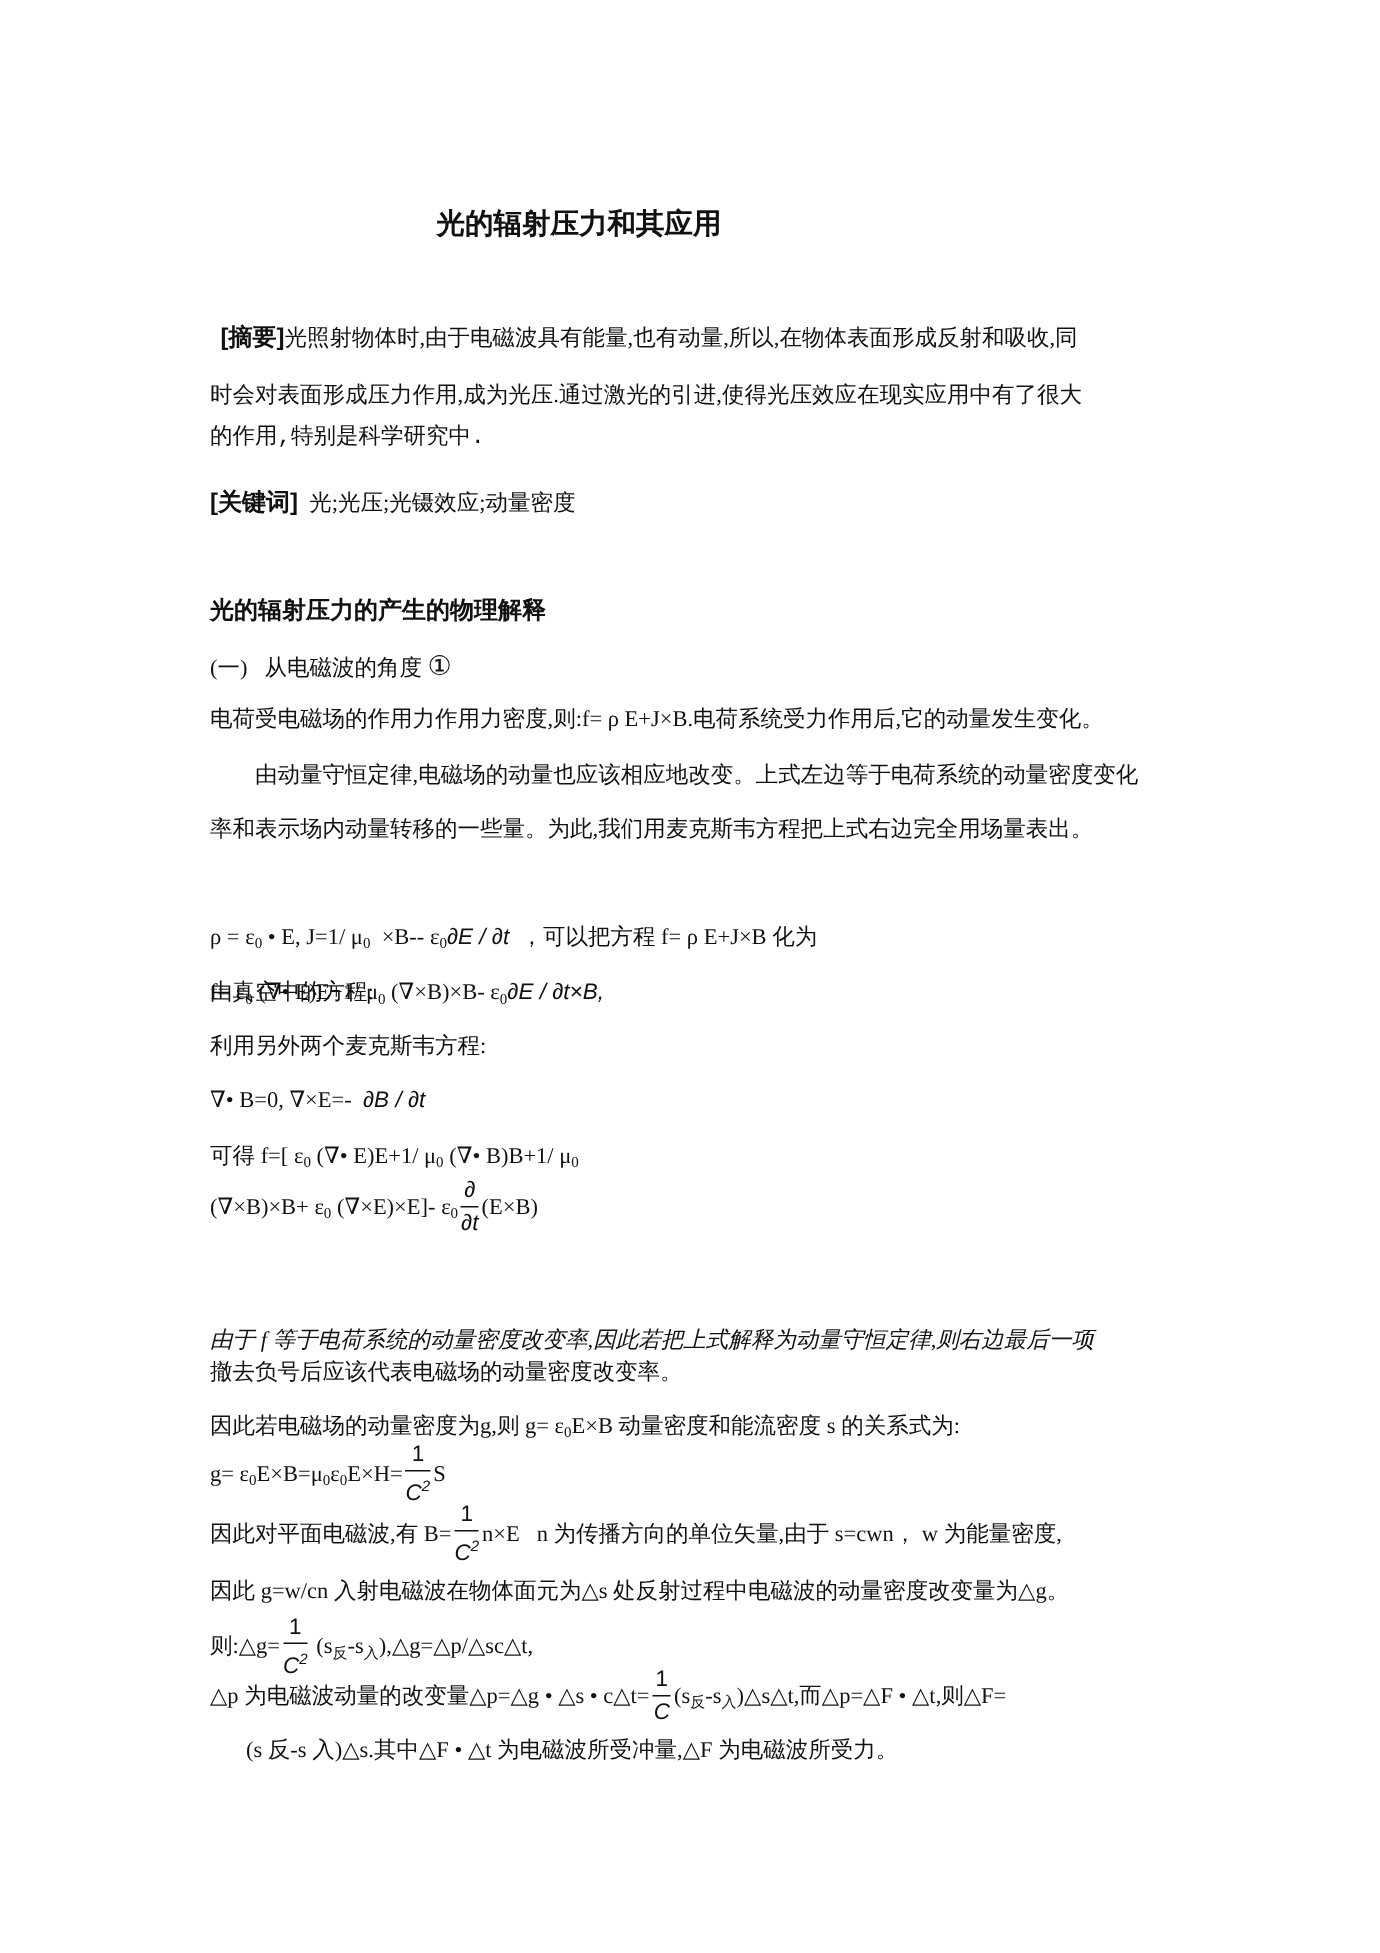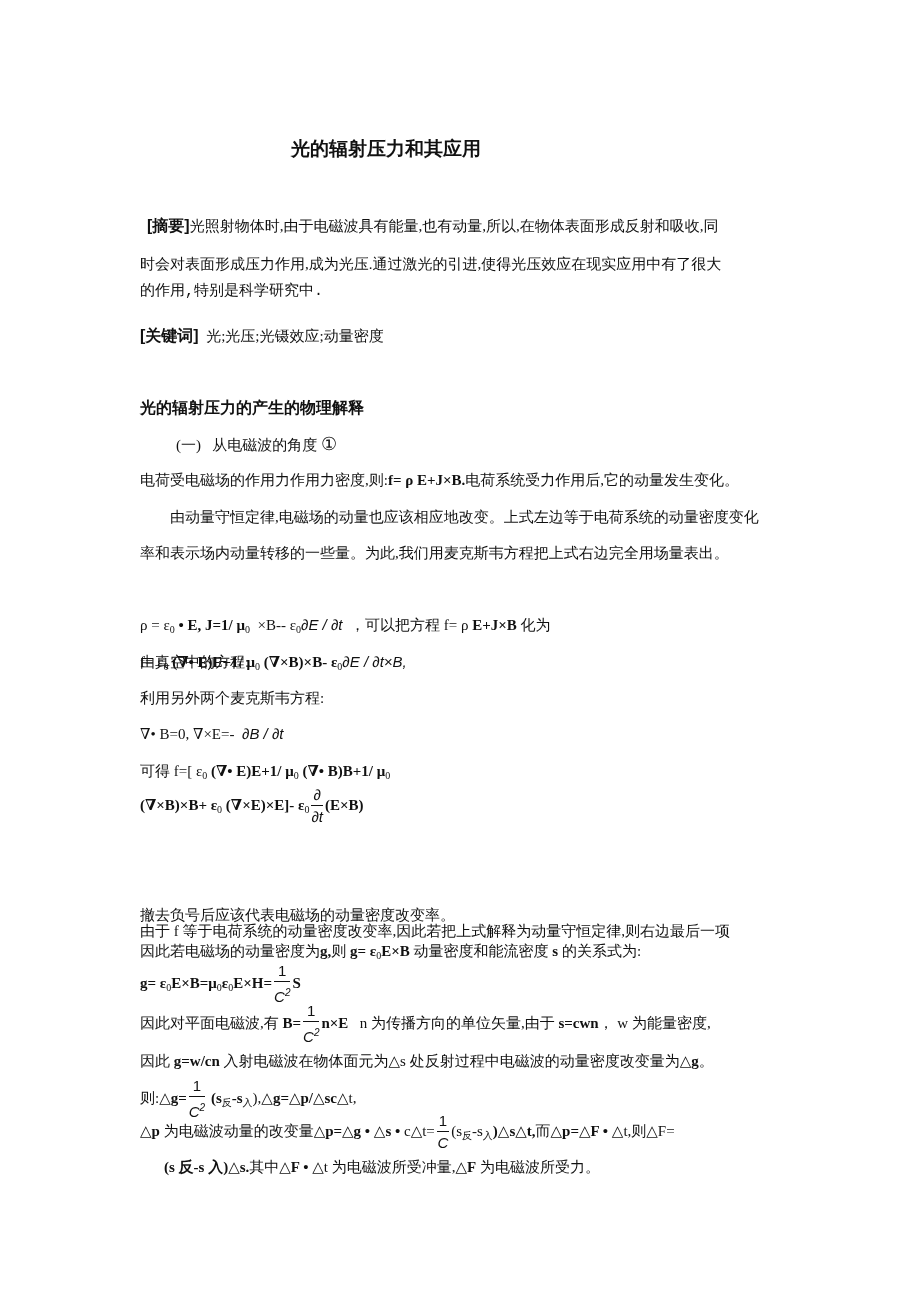--- a/index.html
+++ b/index.html
@@ -2,21 +2,21 @@
 <html><head>
 <meta charset="utf-8">
 <style>
   html, body { margin:0; padding:0; background:#ffffff; }
   body { width:920px; height:1302px; position:relative; overflow:hidden;
          font-family:"Liberation Serif","DejaVu Serif",serif; color:#111; font-size:15px; }
   .line { position:absolute; left:140px; white-space:nowrap; line-height:20px; }
   .title { position:absolute; left:291px; top:136px; font-family:"DejaVu Sans",sans-serif;
            font-size:19px; font-weight:bold; }
   .h2 { font-family:Liberation Sans, sans-serif; font-weight:bold; font-size:16px; }
-  .b { font-weight:bold; }
+  .b { font-weight:normal; }
   .sub { font-size:10px; vertical-align:-3px; }
   .sup { font-size:10px; vertical-align:6px; }
   .frac { display:inline-block; text-align:center; vertical-align:middle; margin:0 2px; }
   .frac .num { display:block; border-bottom:1px solid #111; padding:0 2px; line-height:20px; font-family:"Liberation Sans",sans-serif; }
   .frac .den { display:block; line-height:22px; font-style:italic; font-family:"Liberation Sans",sans-serif; }
   .it { font-style:italic; font-family:"Liberation Sans",sans-serif; }
 </style>
 </head>
 <body>
 
@@ -28,21 +28,21 @@
     <span class="h2">[摘要]</span><span>光照射物体时,由于电磁波具有能量,也有动量,所以,在物体表面形成反射和吸收,同</span>
   </div>
   <div class="line" style="top:254px;">时会对表面形成压力作用,成为光压.通过激光的引进,使得光压效应在现实应用中有了很大</div>
   <div class="line" style="top:282px;font-family:Liberation Mono, monospace;">的作用,特别是科学研究中.</div>
 
   <div class="line" style="top:326px;">
     <span class="h2">[关键词]</span>&nbsp;&nbsp;<span>光;光压;光镊效应;动量密度</span>
   </div>
 
   <div class="line h2" style="top:398px;">光的辐射压力的产生的物理解释</div>
-  <div class="line" style="top:434px;margin-left:36px;">
+  <div class="line" style="top:434px;">
     <span>(一)</span>&nbsp;&nbsp;&nbsp;<span>从电磁波的角度</span>&nbsp;<span style="font-size:18px;">①</span>
   </div>
 
   <div class="line" style="top:470px;">
     <span>电荷受电磁场的作用力作用力密度,则:</span><span class="b">f= ρ E+J×B.</span><span>电荷系统受力作用后,它的动量发生变化。</span>
   </div>
   <div class="line" style="top:507px;margin-left:30px;">由动量守恒定律,电磁场的动量也应该相应地改变。上式左边等于电荷系统的动量密度变化</div>
   <div class="line" style="top:543px;">率和表示场内动量转移的一些量。为此,我们用麦克斯韦方程把上式右边完全用场量表出。</div>
   <div class="line" style="top:608px;margin-top:44px;">由真空中的方程:</div>
 
@@ -56,21 +56,21 @@
   <div class="line" style="top:724px;">
     <span>∇• B=0, ∇×E=-</span>&nbsp;&nbsp;<span class="it">∂B / ∂t</span>
   </div>
   <div class="line" style="top:761px;">
     <span>可得 f=[ ε</span><span class="sub">0</span> <span class="b">(∇• E)E+1/ μ</span><span class="sub">0</span> <span class="b">(∇• B)B+1/ μ</span><span class="sub">0</span>
   </div>
   <div class="line" style="top:783px; line-height:44px;">
     <span class="b">(∇×B)×B+ ε</span><span class="sub">0</span> <span class="b">(∇×E)×E]-   ε</span><span class="sub">0</span><span class="frac"><span class="num it" style="border:none;">∂</span><span class="den" style="border-top:1px solid #111;">∂t</span></span><span class="b">(E×B)</span>
   </div>
 
-  <div class="line" style="top:921px;">由于 f 等于电荷系统的动量密度改变率,因此若把上式解释为动量守恒定律,则右边最后一项</div>
+  <div class="line" style="top:884px;font-style:italic;">由于 f 等于电荷系统的动量密度改变率,因此若把上式解释为动量守恒定律,则右边最后一项</div>
   <div class="line" style="top:905px;">撤去负号后应该代表电磁场的动量密度改变率。</div>
   <div class="line" style="top:941px;">
     <span>因此若电磁场的动量密度为</span><span class="b">g,</span><span>则</span> <span class="b">g= ε</span><span class="sub">0</span><span class="b">E×B</span> <span>动量密度和能流密度</span> <span class="b">s</span> <span>的关系式为:</span>
   </div>
   <div class="line" style="top:960px; line-height:46px;">
     <span class="b">g= ε</span><span class="sub">0</span><span class="b">E×B=μ</span><span class="sub">0</span><span class="b">ε</span><span class="sub">0</span><span class="b">E×H=</span><span class="frac"><span class="num">1</span><span class="den"><span>C</span><span class="sup">2</span></span></span><span class="b">S</span>
   </div>
   <div class="line" style="top:1000px; line-height:46px;">
     <span>因此对平面电磁波,有</span> <span class="b">B=</span><span class="frac"><span class="num">1</span><span class="den"><span>C</span><span class="sup">2</span></span></span><span class="b">n×E</span>&nbsp;&nbsp;&nbsp;<span>n 为传播方向的单位矢量,由于</span> <span class="b">s=cwn</span><span>，   w 为能量密度,</span>
   </div>

